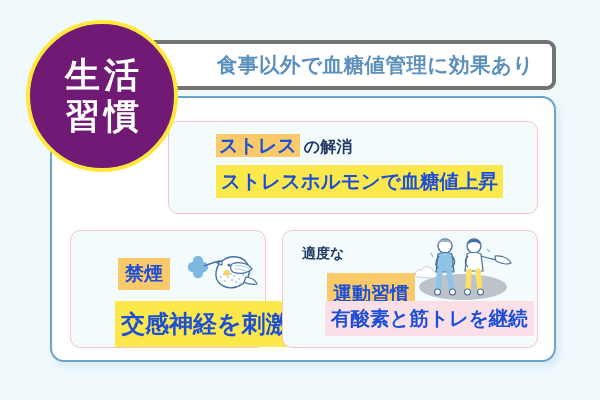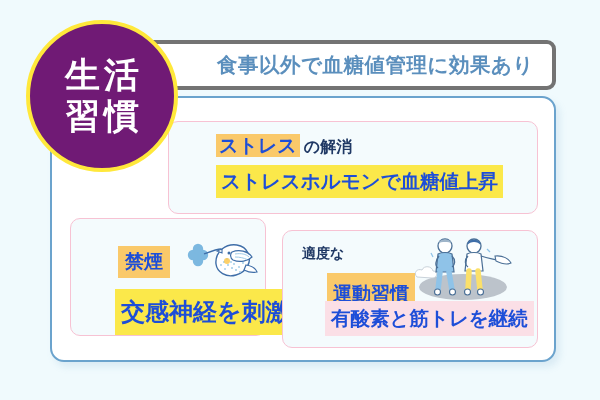--- a/index.html
+++ b/index.html
@@ -96,21 +96,21 @@
 
   .panel-stress {
     left: 116px;
     top: 23px;
     width: 370px;
     height: 93px;
     padding: 12px 0 0 22px;
   }
   .panel-smoking {
     left: 18px;
-    top: 120px;
+    top: 132px;
     width: 196px;
     height: 118px;
   }
   .panel-exercise {
     left: 230px;
     top: 132px;
     width: 256px;
     height: 118px;
   }
 

